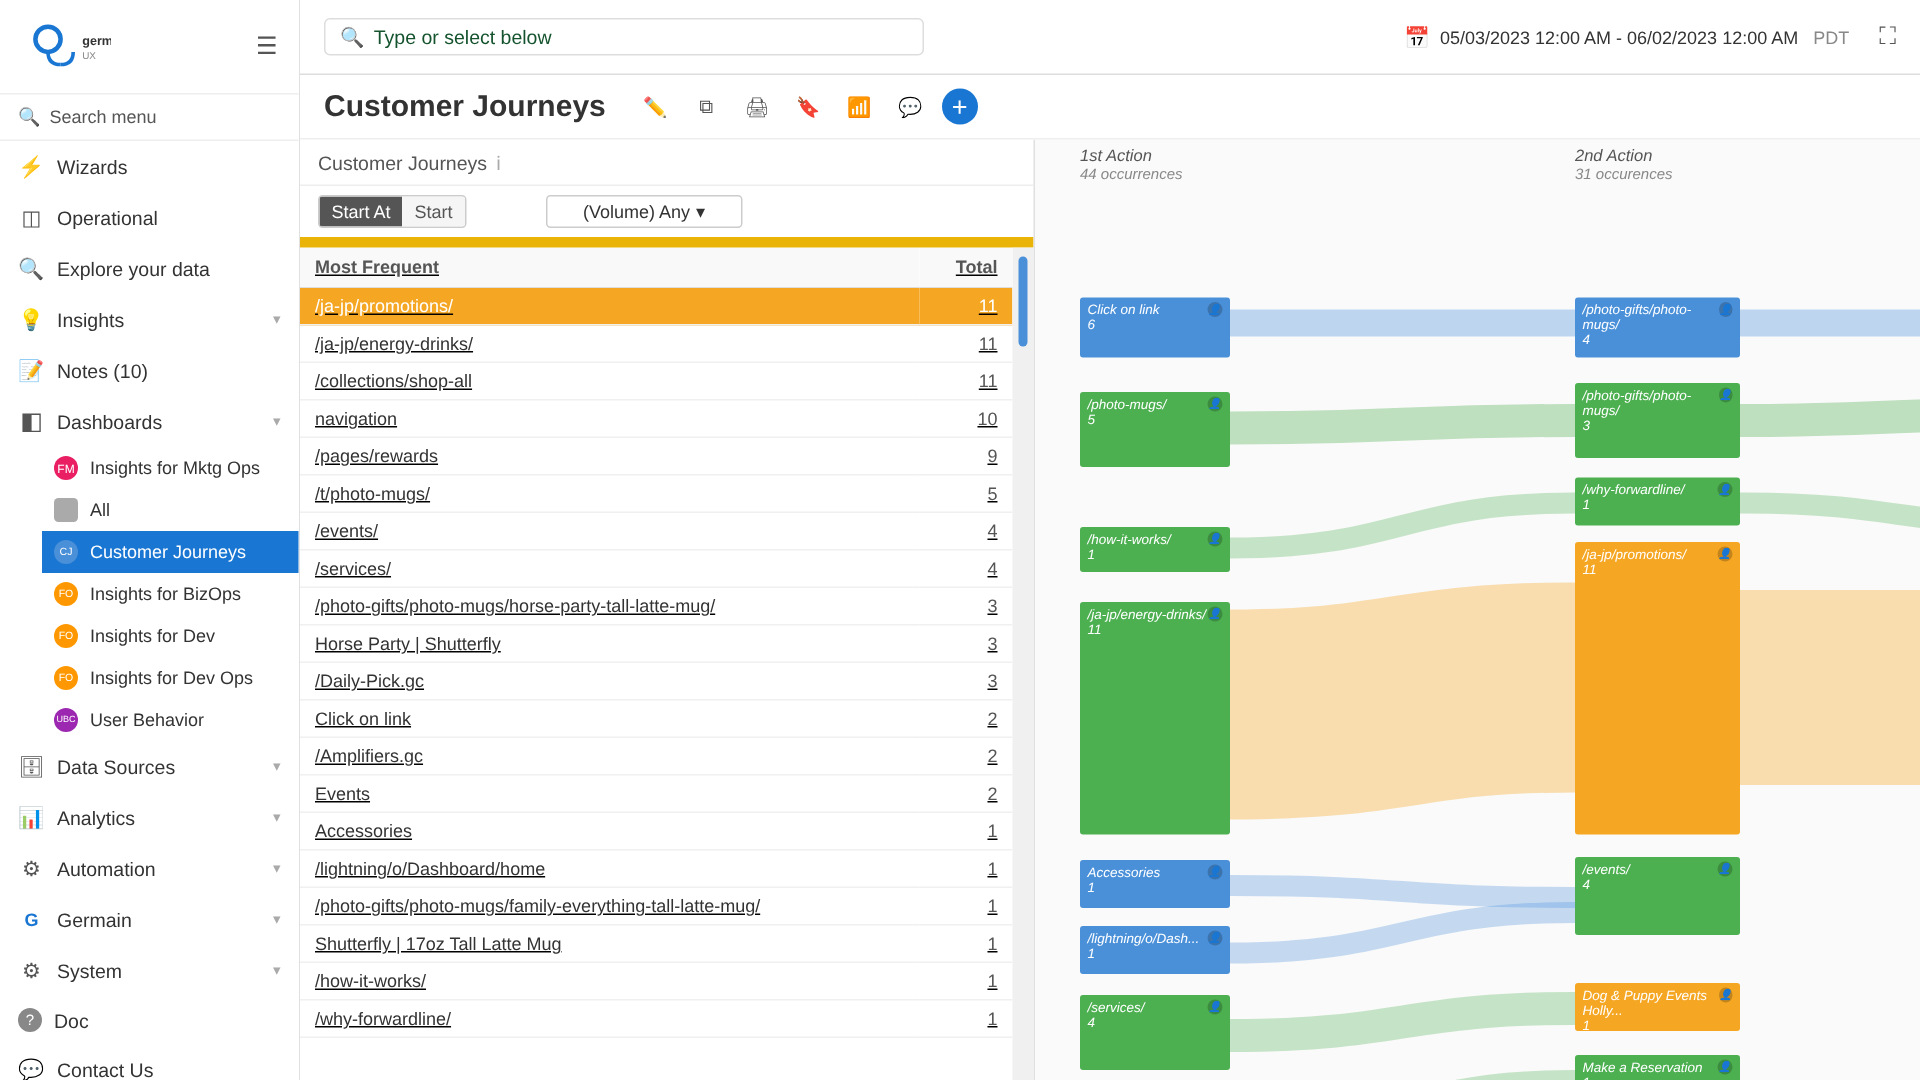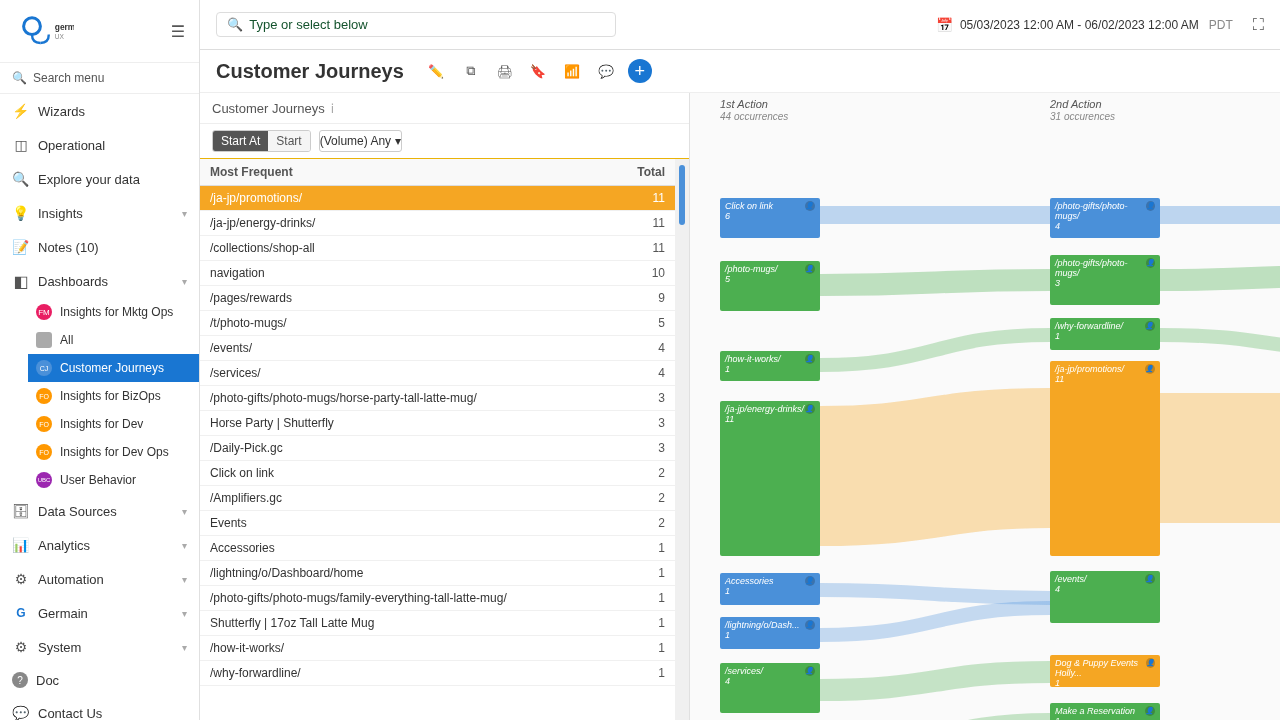--- a/index.html
+++ b/index.html
@@ -34,28 +34,28 @@
     .page-title { font-size: 20px; font-weight: 600; color: #333; }
     .header-actions { display: flex; align-items: center; gap: 8px; margin-left: 12px; }
     .header-action-btn { width: 26px; height: 26px; display: flex; align-items: center; justify-content: center; border-radius: 4px; cursor: pointer; color: #555; font-size: 13px; }
     .header-action-btn.add { background: #1976d2; color: #fff; border-radius: 50%; width: 24px; height: 24px; font-size: 18px; }
 
     .content-body { display: flex; flex: 1; overflow: hidden; }
 
     
     .left-panel { width: 490px; min-width: 490px; background: #fff; border-right: 1px solid #e0e0e0; display: flex; flex-direction: column; overflow: hidden; }
     .sub-header { padding: 6px 12px; display: flex; align-items: center; gap: 6px; font-size: 13px; color: #555; border-bottom: 1px solid #eee; }
-    .filter-bar { padding: 6px 12px; display: flex; align-items: center; gap: 8px; border-bottom: 1px solid #eab308; }
+    .filter-bar { padding: 6px 12px; display: flex; align-items: center; gap: 8px; border-bottom: 7px solid #eab308; }
     .toggle-btn { display: flex; align-items: center; border: 1px solid #ccc; border-radius: 3px; overflow: hidden; font-size: 12px; }
     .toggle-btn span { padding: 3px 8px; cursor: pointer; background: #f5f5f5; color: #555; }
     .toggle-btn span.active { background: #555; color: #fff; }
-    .vol-select { display: flex; align-items: center; gap: 4px; border: 1px solid #ccc; border-radius: 3px; padding: 3px 0; font-size: 12px; cursor: pointer; color: #333; }
+    .vol-select { display: flex; align-items: center; gap: 4px; border: 1px solid #ccc; border-radius: 3px; padding: 3px 24px; font-size: 12px; cursor: pointer; color: #333; margin-left: 45px; }
 
     .table-container { flex: 1; overflow-y: auto; }
-    table { width: 100%; border-collapse: collapse; }
+    table { width: 100%; border-collapse: collapse; text-decoration: underline; }
     table thead tr th { background: #f9f9f9; font-size: 12px; font-weight: 600; color: #555; padding: 6px 10px; border-bottom: 1px solid #ddd; text-align: left; position: sticky; top: 0; }
     table thead tr th:last-child { text-align: right; }
     table tbody tr td { padding: 5px 10px; font-size: 12px; color: #333; border-bottom: 1px solid #f0f0f0; }
     table tbody tr td:last-child { text-align: right; color: #555; }
     table tbody tr.selected { background: #f5a623; color: #fff; }
     table tbody tr.selected td { color: #fff; }
 
     
     .chart-area { flex: 1; overflow: hidden; background: #fafafa; position: relative; font-style: italic; }
     .chart-scroll { width: 100%; height: 100%; overflow-x: auto; overflow-y: auto; }

